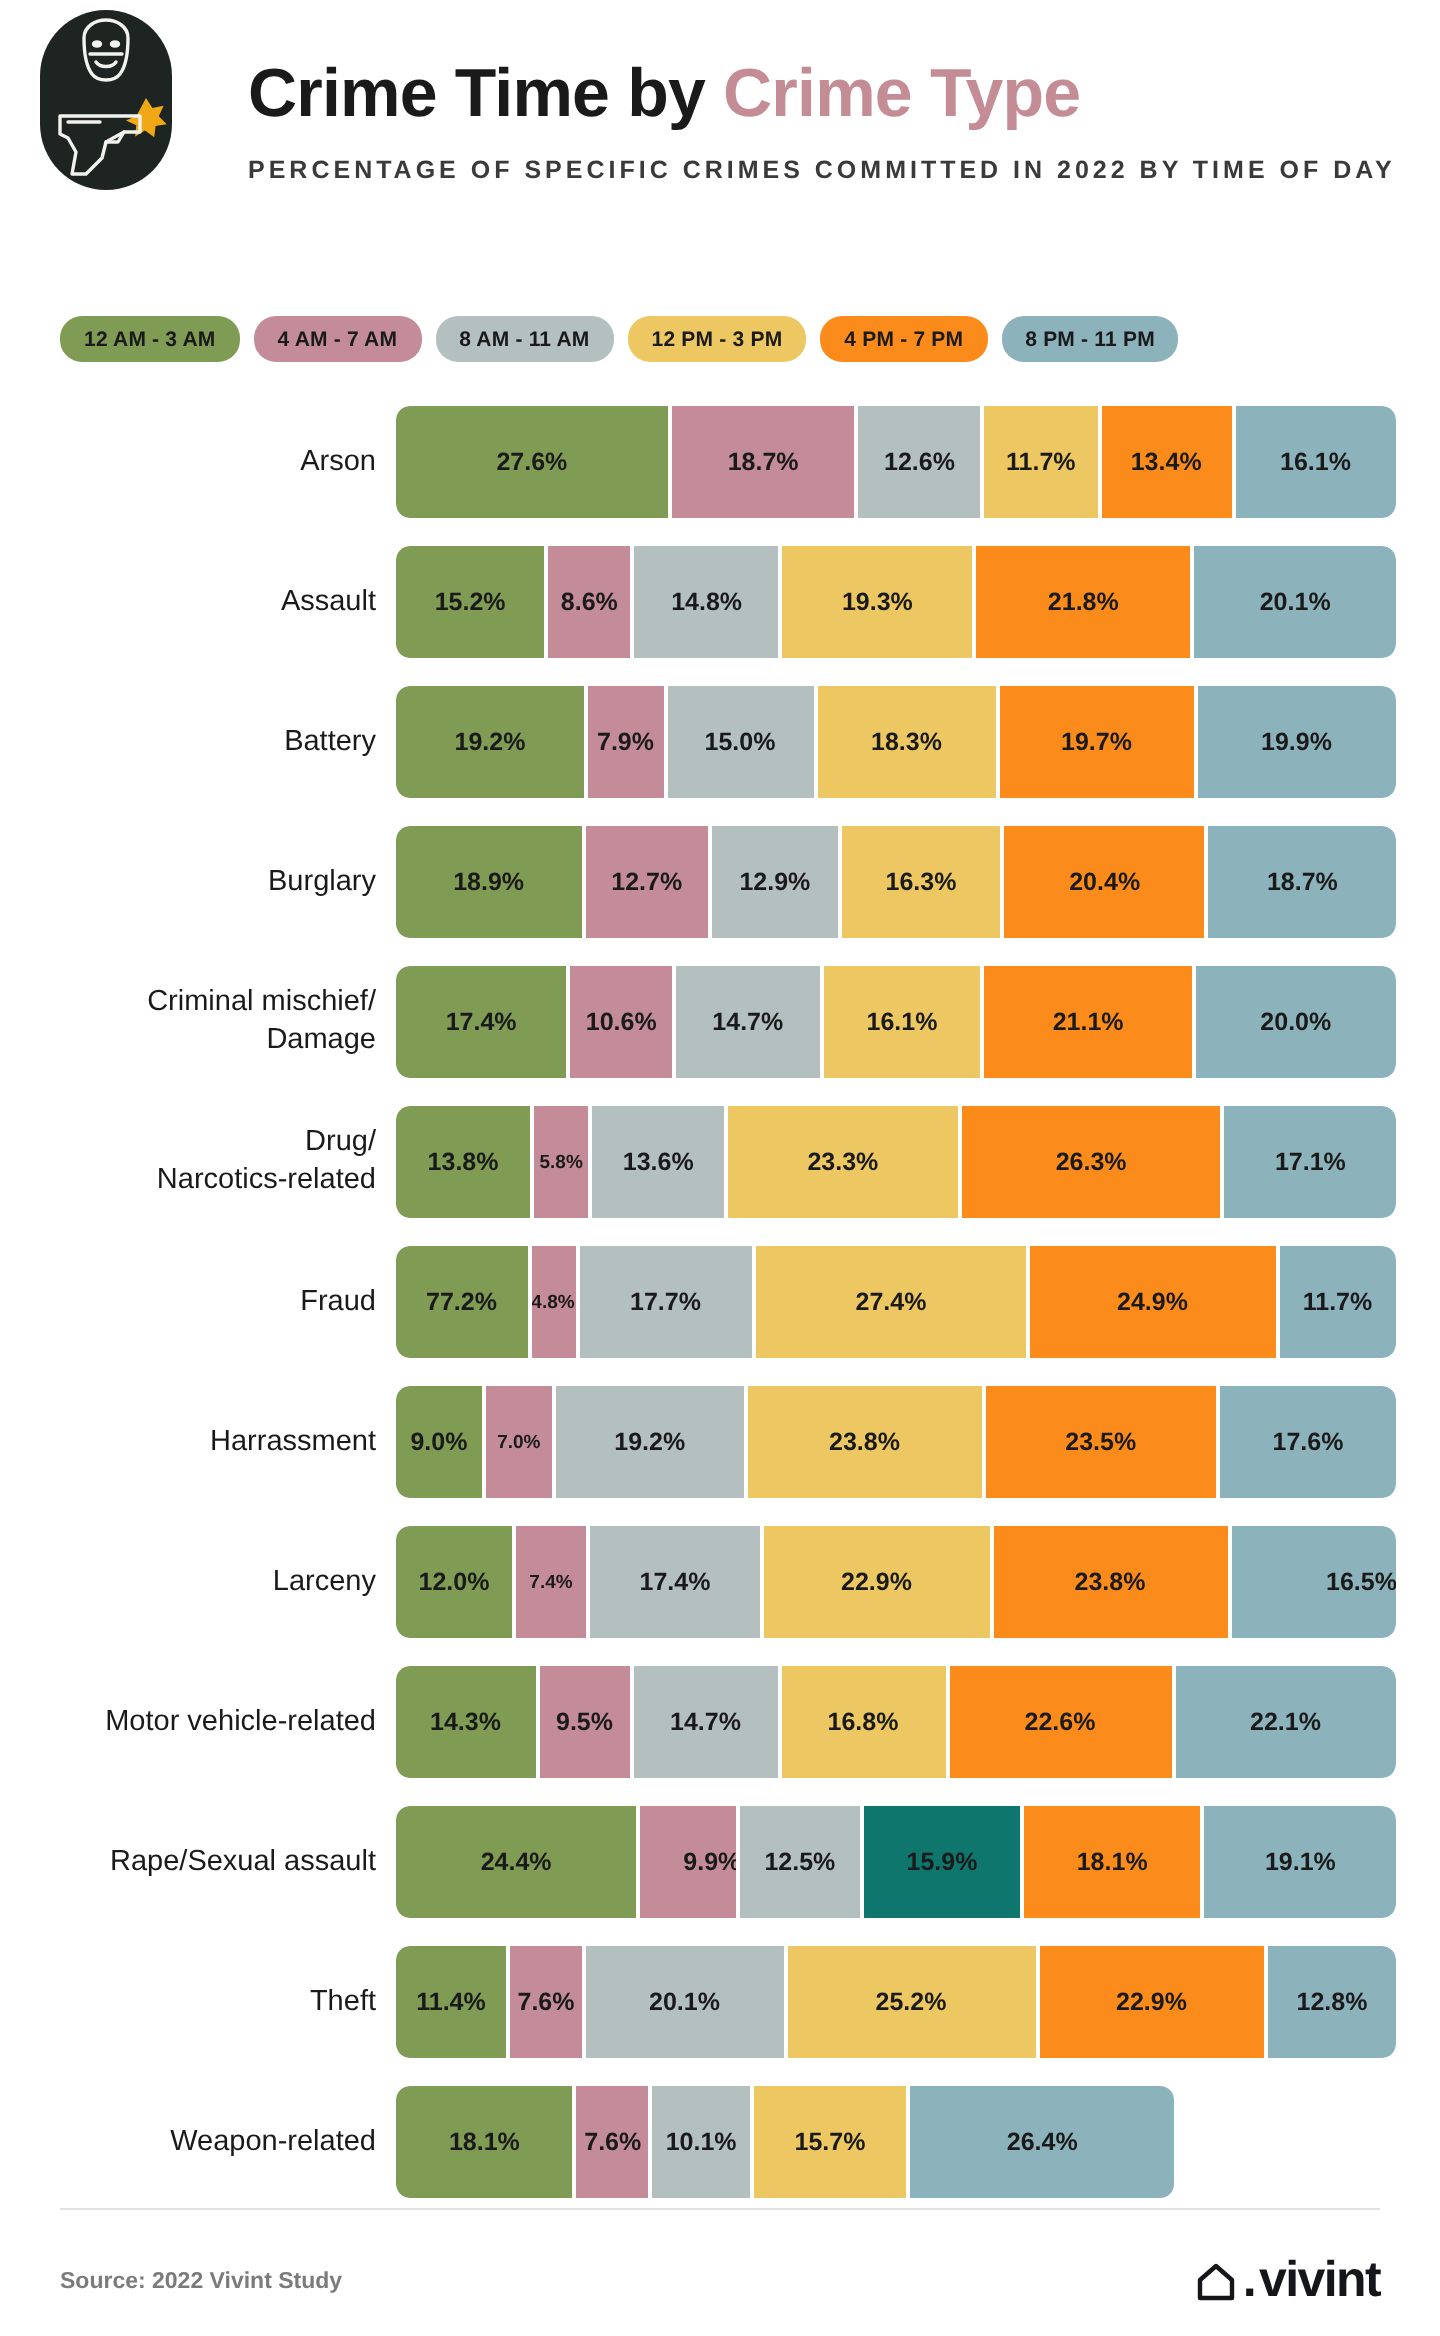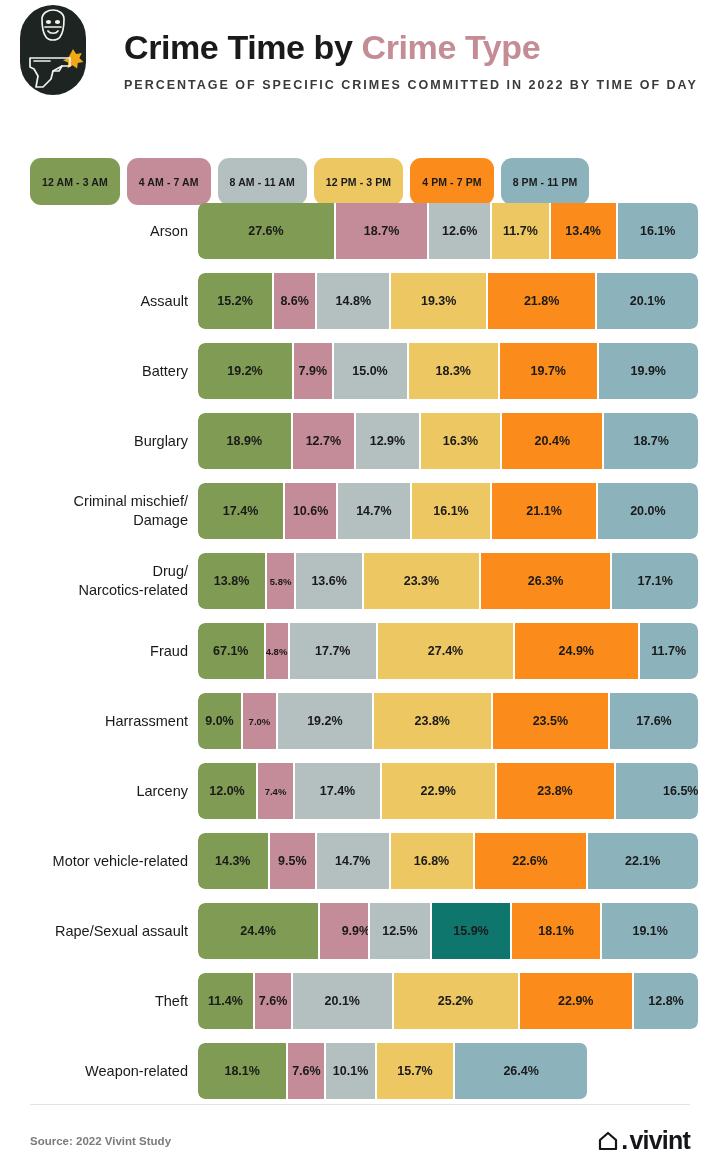--- a/index.html
+++ b/index.html
@@ -73,21 +73,21 @@
   }
   .legend-chip {
     border-radius: 11px;
     height: 23px;
     display: flex;
     align-items: center;
     justify-content: center;
     font-size: 10.5px;
     font-weight: bold;
     color: #1a1a1a;
-    padding: 12px 12px;
+    padding: 0 12px;
     white-space: nowrap;
     letter-spacing: 0.1px;
   }
 
   
   .chart {
     position: absolute;
     left: 0;
     top: 196px;
     width: 720px;
@@ -367,21 +367,21 @@
         </div>
         <div class="seg" style="background: rgb(140, 178, 188); flex: 0 0 17.1171%;">
           <span>17.1%</span>
         </div>
       </div>
     </div>
     <div class="row">
       <div class="row-label">Fraud</div>
       <div class="bar">
         <div class="seg" style="background: rgb(127, 155, 84); flex: 0 0 13.5%;">
-          <span>67.1%</span>
+          <span>77.2%</span>
         </div>
         <div class="seg tiny" style="background: rgb(196, 140, 152); flex: 0 0 4.8%;">
           <span>4.8%</span>
         </div>
         <div class="seg" style="background: rgb(180, 191, 192); flex: 0 0 17.7%;">
           <span>17.7%</span>
         </div>
         <div class="seg" style="background: rgb(237, 199, 98); flex: 0 0 27.4%;">
           <span>27.4%</span>
         </div>

